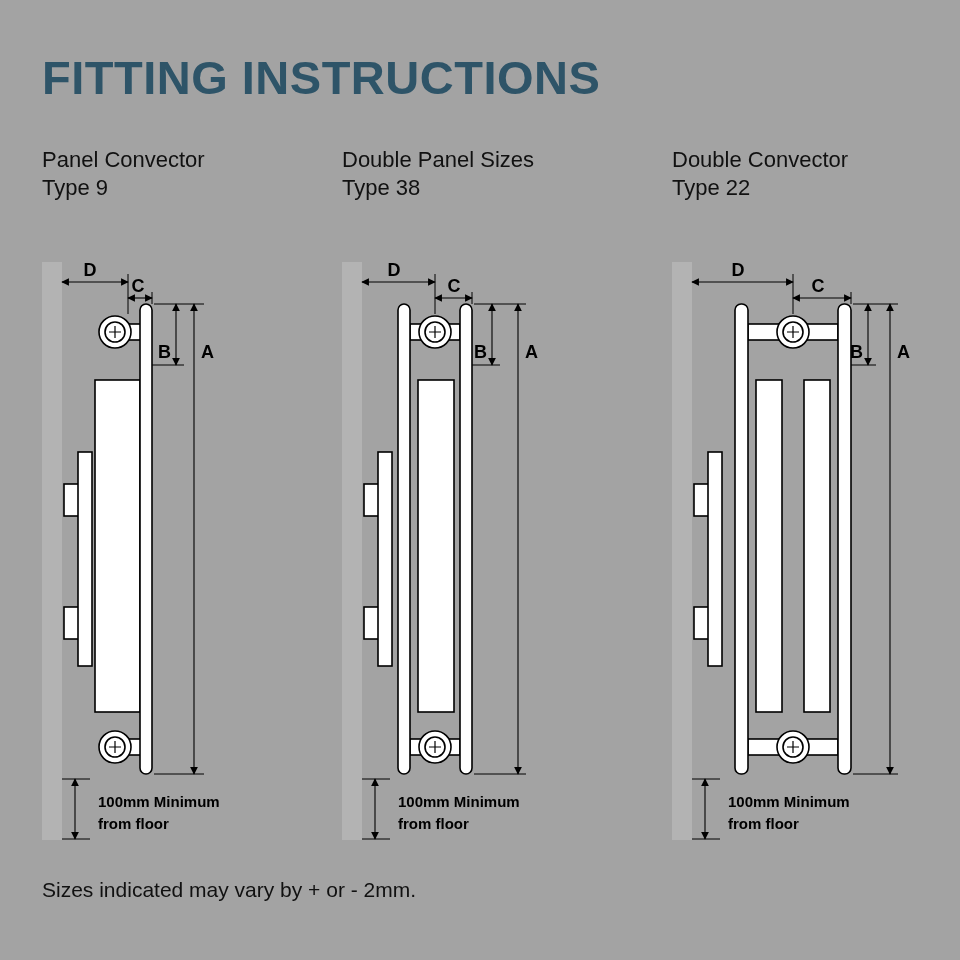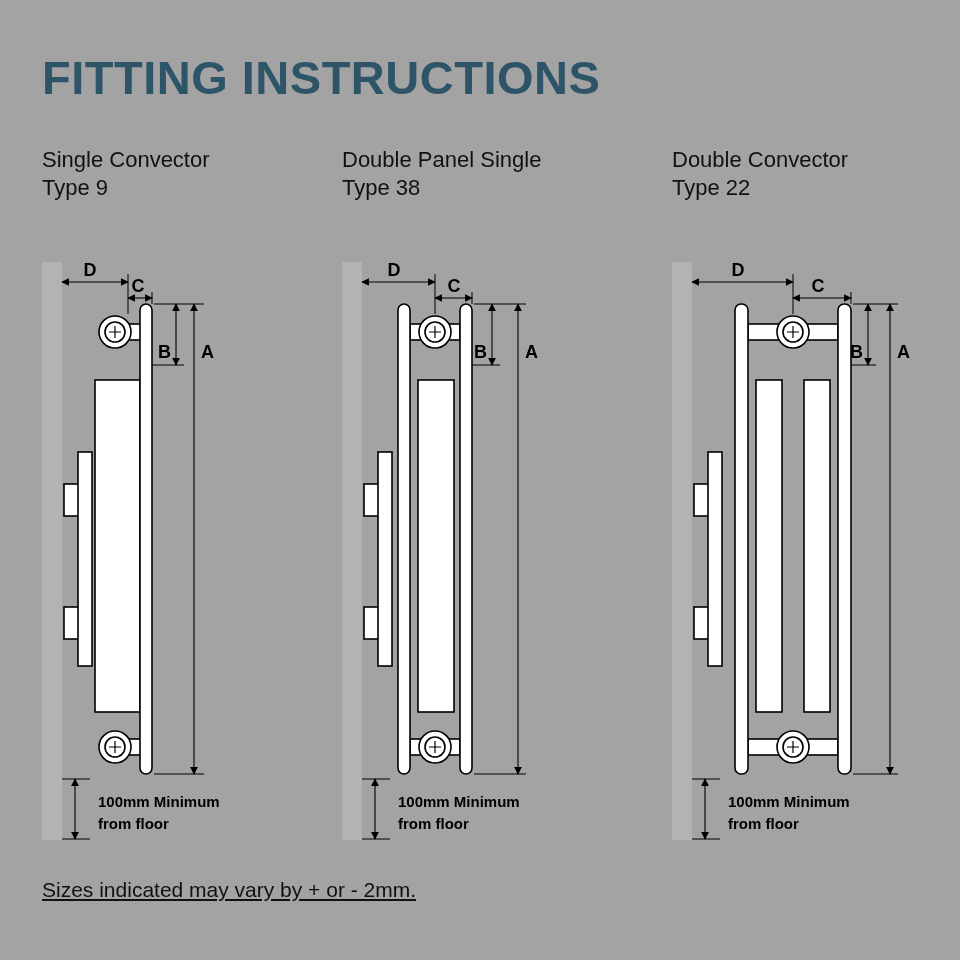--- a/index.html
+++ b/index.html
@@ -4,21 +4,21 @@
 <style>
   html,body{margin:0;padding:0;background:#fff;}
   .page{position:relative;width:960px;height:960px;background:#a3a3a3;
         font-family:"Liberation Sans",sans-serif;color:#111;overflow:hidden;}
   .title{position:absolute;left:42px;top:50px;font-size:47px;font-weight:bold;
          letter-spacing:.5px;color:#2e5468;margin:0;}
   .heading{position:absolute;top:146px;width:290px;font-size:22px;line-height:28px;color:#111;}
   .heading.c1{left:42px}.heading.c2{left:342px}.heading.c3{left:672px}
   .diagram{position:absolute;top:262px;width:260px;height:585px;}
   .diagram.c1{left:42px}.diagram.c2{left:342px}.diagram.c3{left:672px}
-  .footer{position:absolute;left:42px;top:878px;font-size:21px;color:#111;text-decoration:underline;}
+  .footer{position:absolute;left:42px;top:878px;font-size:21px;color:#111;}
   .wall{fill:#b3b3b3;stroke:none;}
   .part{fill:#fff;stroke:#000;stroke-width:1.6;}
   .thin{stroke:#000;stroke-width:1.2;fill:none;}
   .ext{stroke:#000;stroke-width:1;fill:none;}
   .dim{stroke:#000;stroke-width:1.1;fill:none;}
   svg text{font-family:"Liberation Sans",sans-serif;fill:#000;}
   .dimlabel{font-size:18px;font-weight:bold;}
   .floorlabel{font-size:15px;font-weight:bold;}
 </style>
 </head>
@@ -30,25 +30,25 @@
     <defs>
       <marker id="arw" viewBox="0 0 10 10" refX="9" refY="5" markerWidth="7" markerHeight="7" orient="auto-start-reverse">
         <path d="M0,0L10,5L0,10z" fill="#000"></path>
       </marker>
     </defs>
   </svg>
 
   <h1 class="title">FITTING INSTRUCTIONS</h1>
 
   <div class="heading c1">
-    <div>Single Convector</div>
+    <div>Panel Convector</div>
     <div>Type 9</div>
   </div>
   <div class="heading c2">
-    <div>Double Panel Single</div>
+    <div>Double Panel Sizes</div>
     <div>Type 38</div>
   </div>
   <div class="heading c3">
     <div>Double Convector</div>
     <div>Type 22</div>
   </div>
 
   <svg class="diagram c1" viewBox="0 0 260 585">
     <rect class="wall" x="0" y="0" width="20" height="578"></rect>
 

